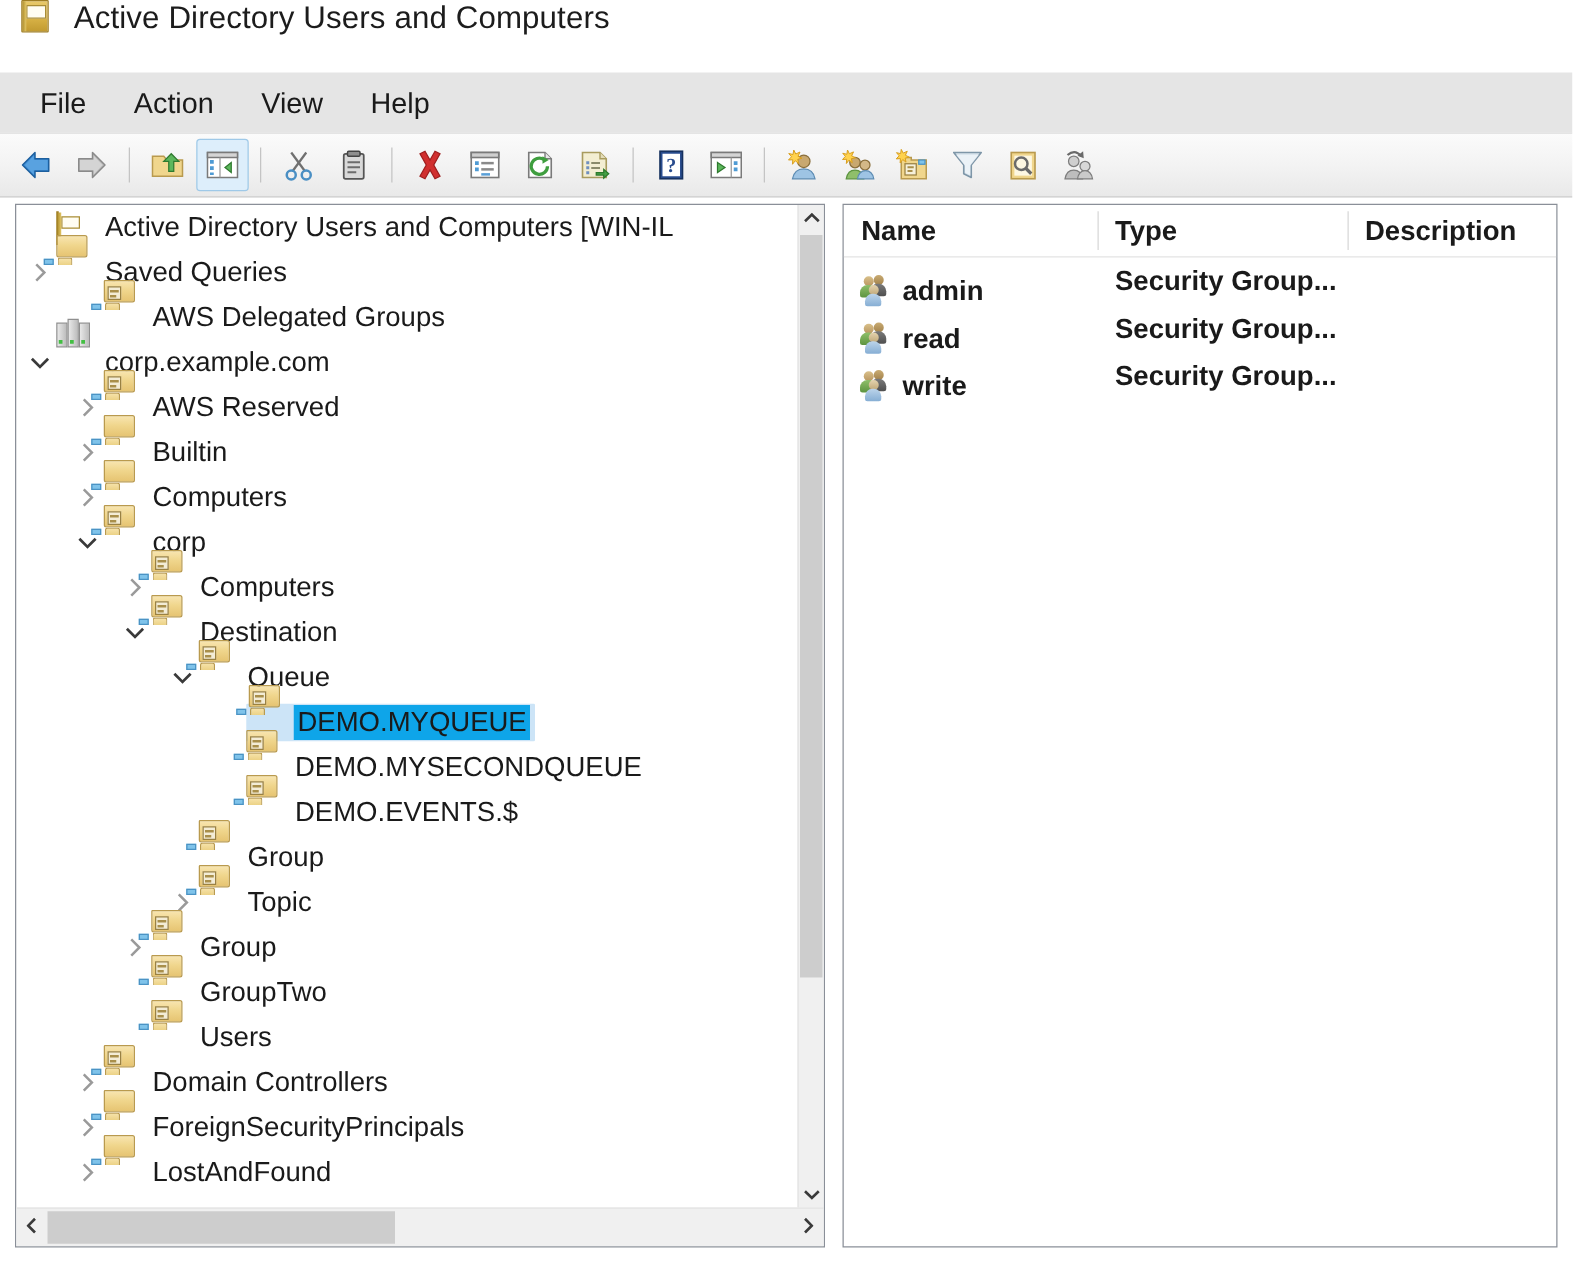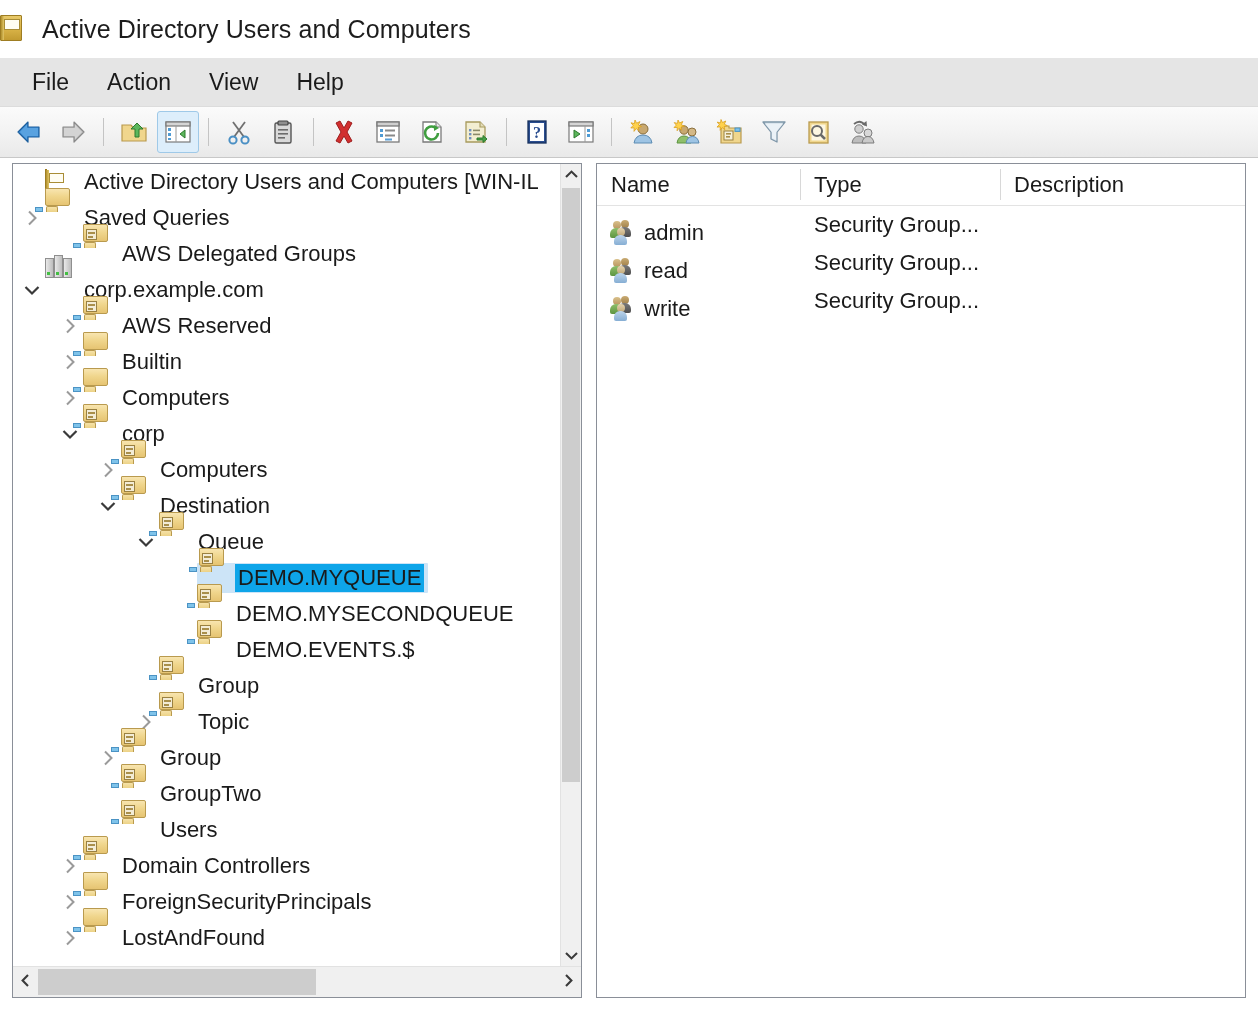--- a/index.html
+++ b/index.html
@@ -8,21 +8,21 @@
     width: 1258px; height: 1020px;
     background: #ffffff;
     font-family: "Liberation Sans", sans-serif;
     overflow: hidden;
   }
 
   
   .titlebar {
     height: 58px;
     display: flex;
-    align-items: center;
+    padding-left: 17px;
     background: #ffffff;
   }
   .title-icon { width: 26px; height: 28px; position: relative; flex: 0 0 auto; }
   .title-text {
     margin-left: 16px;
     font-size: 25px;
     color: #1c1c1c;
     letter-spacing: .1px;
     white-space: nowrap;
   }
@@ -97,22 +97,22 @@
     width: 1234px; height: 835px;
     display: flex;
     gap: 14px;
   }
   .pane {
     background: #fff;
     border: 1px solid #8a8f98;
     position: relative;
     overflow: hidden;
   }
-  .tree-pane { width: 570px; }
-  .list-pane { flex: 1; }
+  .tree-pane { width: 648px; }
+  .list-pane { flex: 1; font-weight: bold; }
 
   
   .tree-scroll {
     position: absolute;
     left: 0; top: 0; right: 21px; bottom: 31px;
     overflow: hidden;
   }
   .tree-row {
     height: 36px;
     display: flex;

